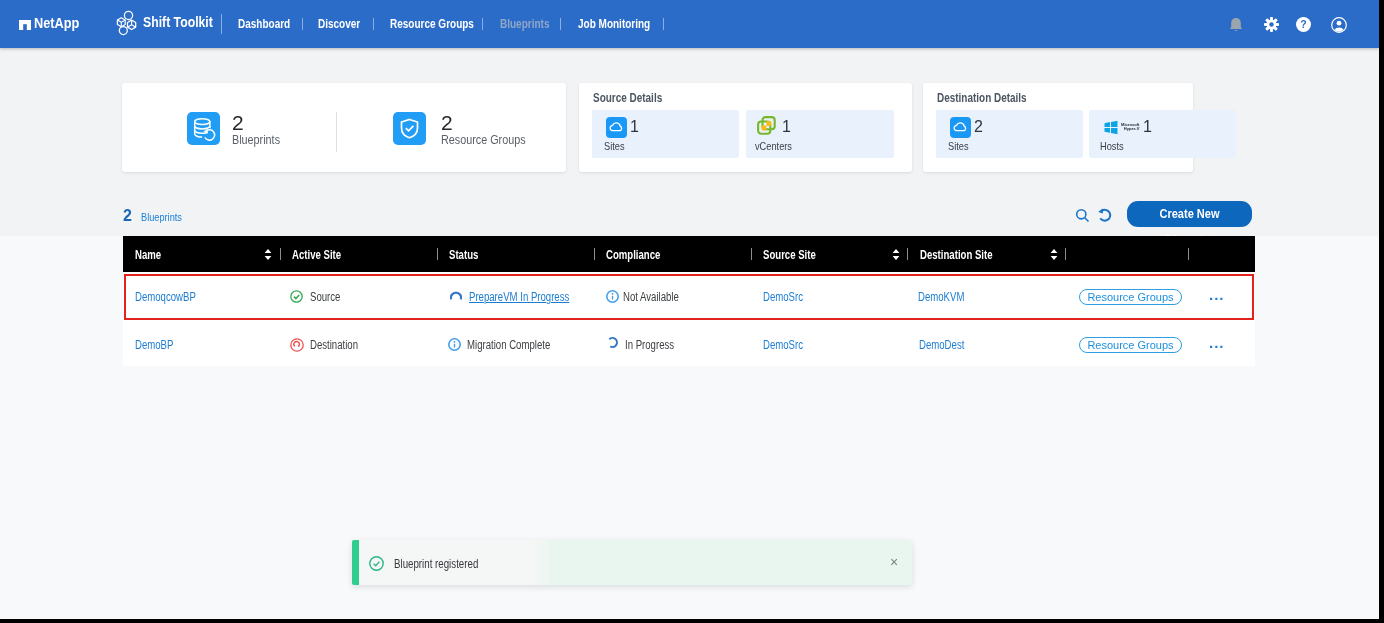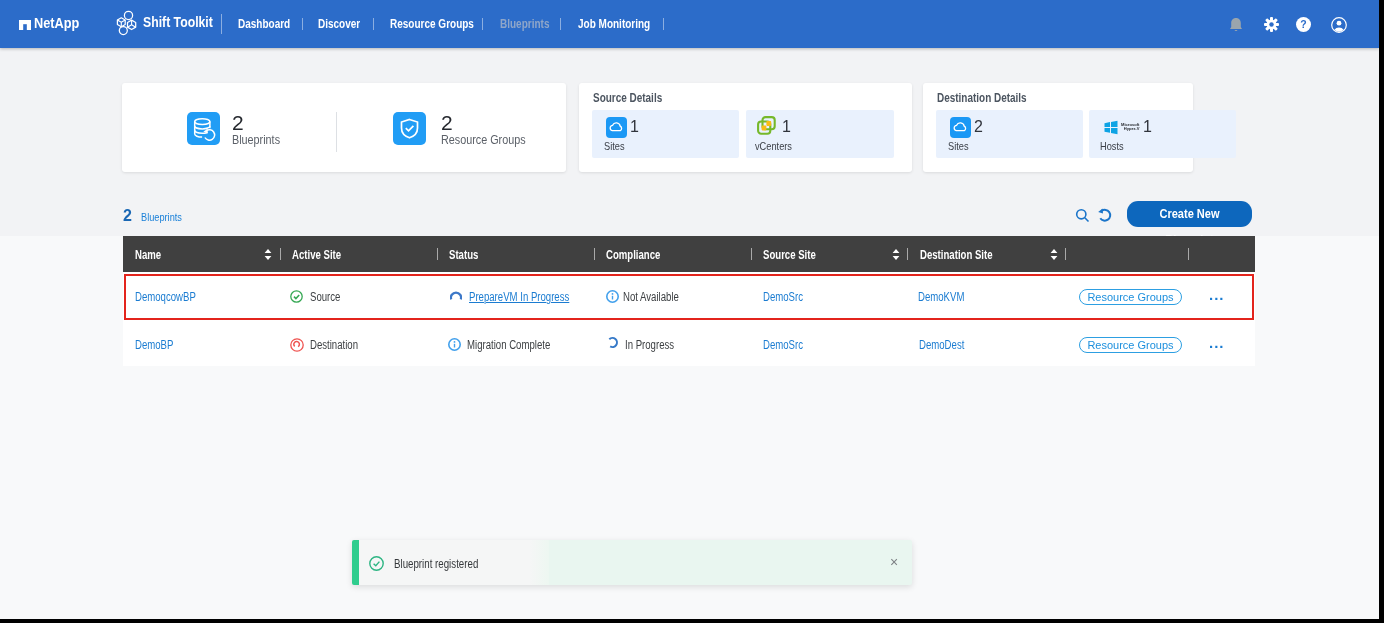--- a/index.html
+++ b/index.html
@@ -18,21 +18,21 @@
   .card-title { position:absolute; left:14px; top:8px; font-size:12px; font-weight:bold; color:#4c5560; white-space:nowrap; transform:scaleX(.83); transform-origin:0 50%; }
   .tile { position:absolute; top:27px; width:147px; height:48px; background:#e9f1fd; border-radius:2px; }
   .tile-num { position:absolute; top:8px; font-size:16px; color:#30343c; }
   .tile-label { position:absolute; top:30px; font-size:11px; color:#3c4048; white-space:nowrap; transform:scaleX(.84); transform-origin:0 50%; }
   .iconsq { position:absolute; width:33px; height:33px; background:#219df5; border-radius:5px; }
   .stat-num { position:absolute; font-size:21px; color:#25282e; }
   .stat-label { position:absolute; font-size:12px; color:#5b6068; white-space:nowrap; transform:scaleX(.9); transform-origin:0 50%; }
   
   #btn-create { position:absolute; left:1127px; top:201px; width:125px; height:26px; background:#0d67bd; border-radius:11px; color:#fff; font-size:13px; font-weight:bold; text-align:center; line-height:26px; }
   
-  #thead { position:absolute; left:123px; top:236px; width:1132px; height:36px; background:#404040; }
+  #thead { position:absolute; left:123px; top:236px; width:1132px; height:36px; background:#000000; }
   .th { position:absolute; top:12px; font-size:12px; font-weight:bold; color:#fff; white-space:nowrap; transform:scaleX(.8); transform-origin:0 50%; }
   .th-pipe { position:absolute; top:12px; width:1px; height:12px; background:rgba(255,255,255,.55); }
   #tbody { position:absolute; left:123px; top:272px; width:1132px; height:94px; background:#fff; }
   #redbox { position:absolute; left:124px; top:274px; width:1130px; height:46px; border:2px solid #e3241c; }
   .cell { position:absolute; font-size:12px; white-space:nowrap; transform:scaleX(.8); transform-origin:0 50%; }
   .blue-link { color:#1b7cd1; }
   .dark-txt { color:#3d4043; }
   .pill { position:absolute; left:956px; width:103px; height:16px; border:1px solid #2d9fe2; border-radius:9px; color:#1c8fdd; font-size:11px; text-align:center; line-height:15px; }
   .dots { position:absolute; left:1086px; color:#1b7cd1; font-size:15px; font-weight:bold; letter-spacing:1px; }
   

